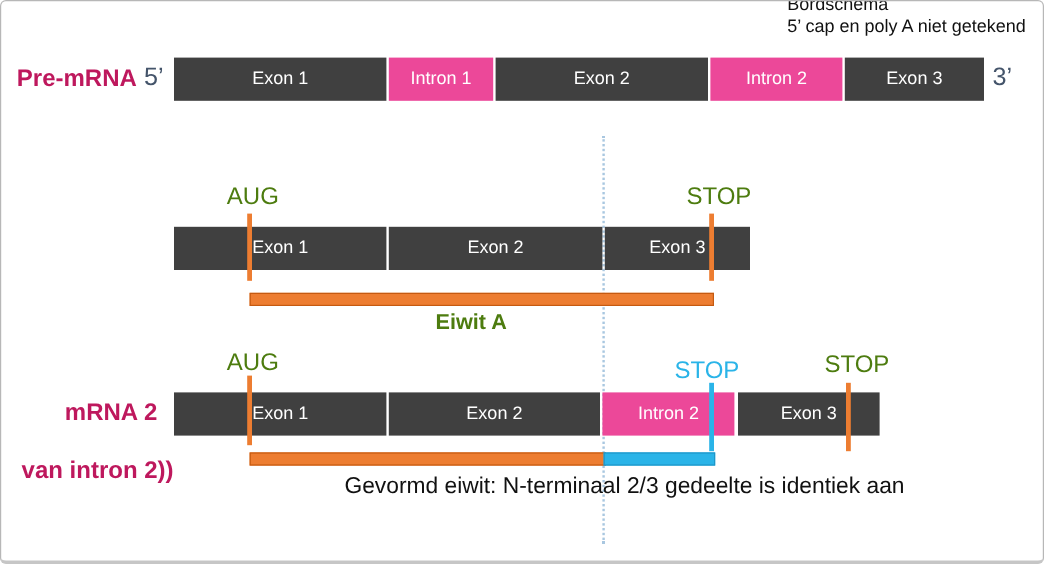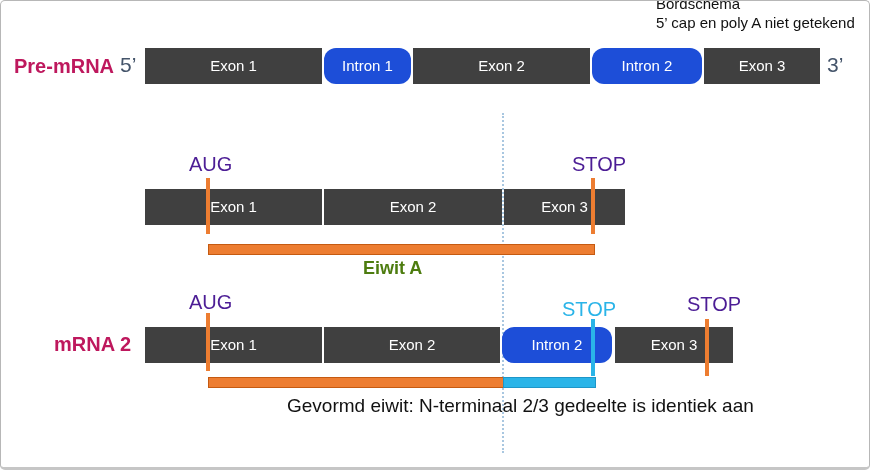--- a/index.html
+++ b/index.html
@@ -15,26 +15,26 @@
   }
   .note{position:absolute;left:655px;font-size:15px;color:#111;white-space:nowrap;}
   .row-label{position:absolute;left:13px;font-size:20px;font-weight:bold;color:#be185d;white-space:nowrap;}
   .prime{position:absolute;font-size:21px;color:#44546A;white-space:nowrap;}
   .bar-seg{
     position:absolute;height:36px;box-sizing:border-box;
     color:#fff;font-size:15px;line-height:36px;text-align:center;
     z-index:2;white-space:nowrap;
   }
   .exon{background:#404040;}
-  .intron{background:#1d4ed8;border-radius:12px;}
+  .intron{background:#ec4899;}
   .tick{position:absolute;width:4px;z-index:3;}
   .tick.orange{background:#ED7D31;}
   .tick.cyan{background:#2AB4E8;}
   .codon{position:absolute;font-size:20px;z-index:4;white-space:nowrap;}
-  .codon.orange{color:#4c1d95;}
+  .codon.orange{color:#4d7c0f;}
   .codon.cyan{color:#2AB4E8;}
   .protein{position:absolute;height:9px;z-index:2;}
   .protein.orange{background:#ED7D31;border:1px solid #C55A11;}
   .protein.cyan{background:#2AB4E8;border:1px solid #1E96C8;}
   .dashed{
     position:absolute;left:501px;top:112px;height:340px;width:0;
     border-left:2px dotted #A9C7E0;z-index:1;
   }
   .caption{position:absolute;font-size:19px;color:#111;z-index:4;white-space:nowrap;}
   .bold-label{position:absolute;font-size:18px;font-weight:bold;color:#4d7c0f;z-index:4;white-space:nowrap;}
@@ -67,20 +67,21 @@
   <div class="tick orange" style="left:590px;top:177px;height:56px;"></div>
 
   <div class="bar-seg exon" style="left:144px;top:188px;width:177px;"><span>Exon 1</span></div>
   <div class="bar-seg exon" style="left:323px;top:188px;width:178px;"><span>Exon 2</span></div>
   <div class="bar-seg exon" style="left:503px;top:188px;width:121px;"><span>Exon 3</span></div>
 
   <div class="protein orange" style="left:207px;top:243px;width:385px;"></div>
   <div class="bold-label" style="left:362px;top:257px;">Eiwit A</div>
 
   <div class="row-label" style="left:17px;top:332px;margin-left:36px;">mRNA 2</div>
+  <div class="row-label" style="left:17px;top:380px;">van intron 2))</div>
 
   <div class="codon orange" style="left:188px;top:290px;">AUG</div>
   <div class="tick orange" style="left:205px;top:312px;height:58px;"></div>
   <div class="codon cyan" style="left:561px;top:297px;">STOP</div>
   <div class="tick cyan" style="left:590px;top:318px;height:57px;"></div>
   <div class="codon orange" style="left:686px;top:292px;">STOP</div>
   <div class="tick orange" style="left:704px;top:318px;height:57px;"></div>
 
   <div class="bar-seg exon" style="left:144px;top:326px;width:177px;"><span>Exon 1</span></div>
   <div class="bar-seg exon" style="left:323px;top:326px;width:176px;"><span>Exon 2</span></div>

